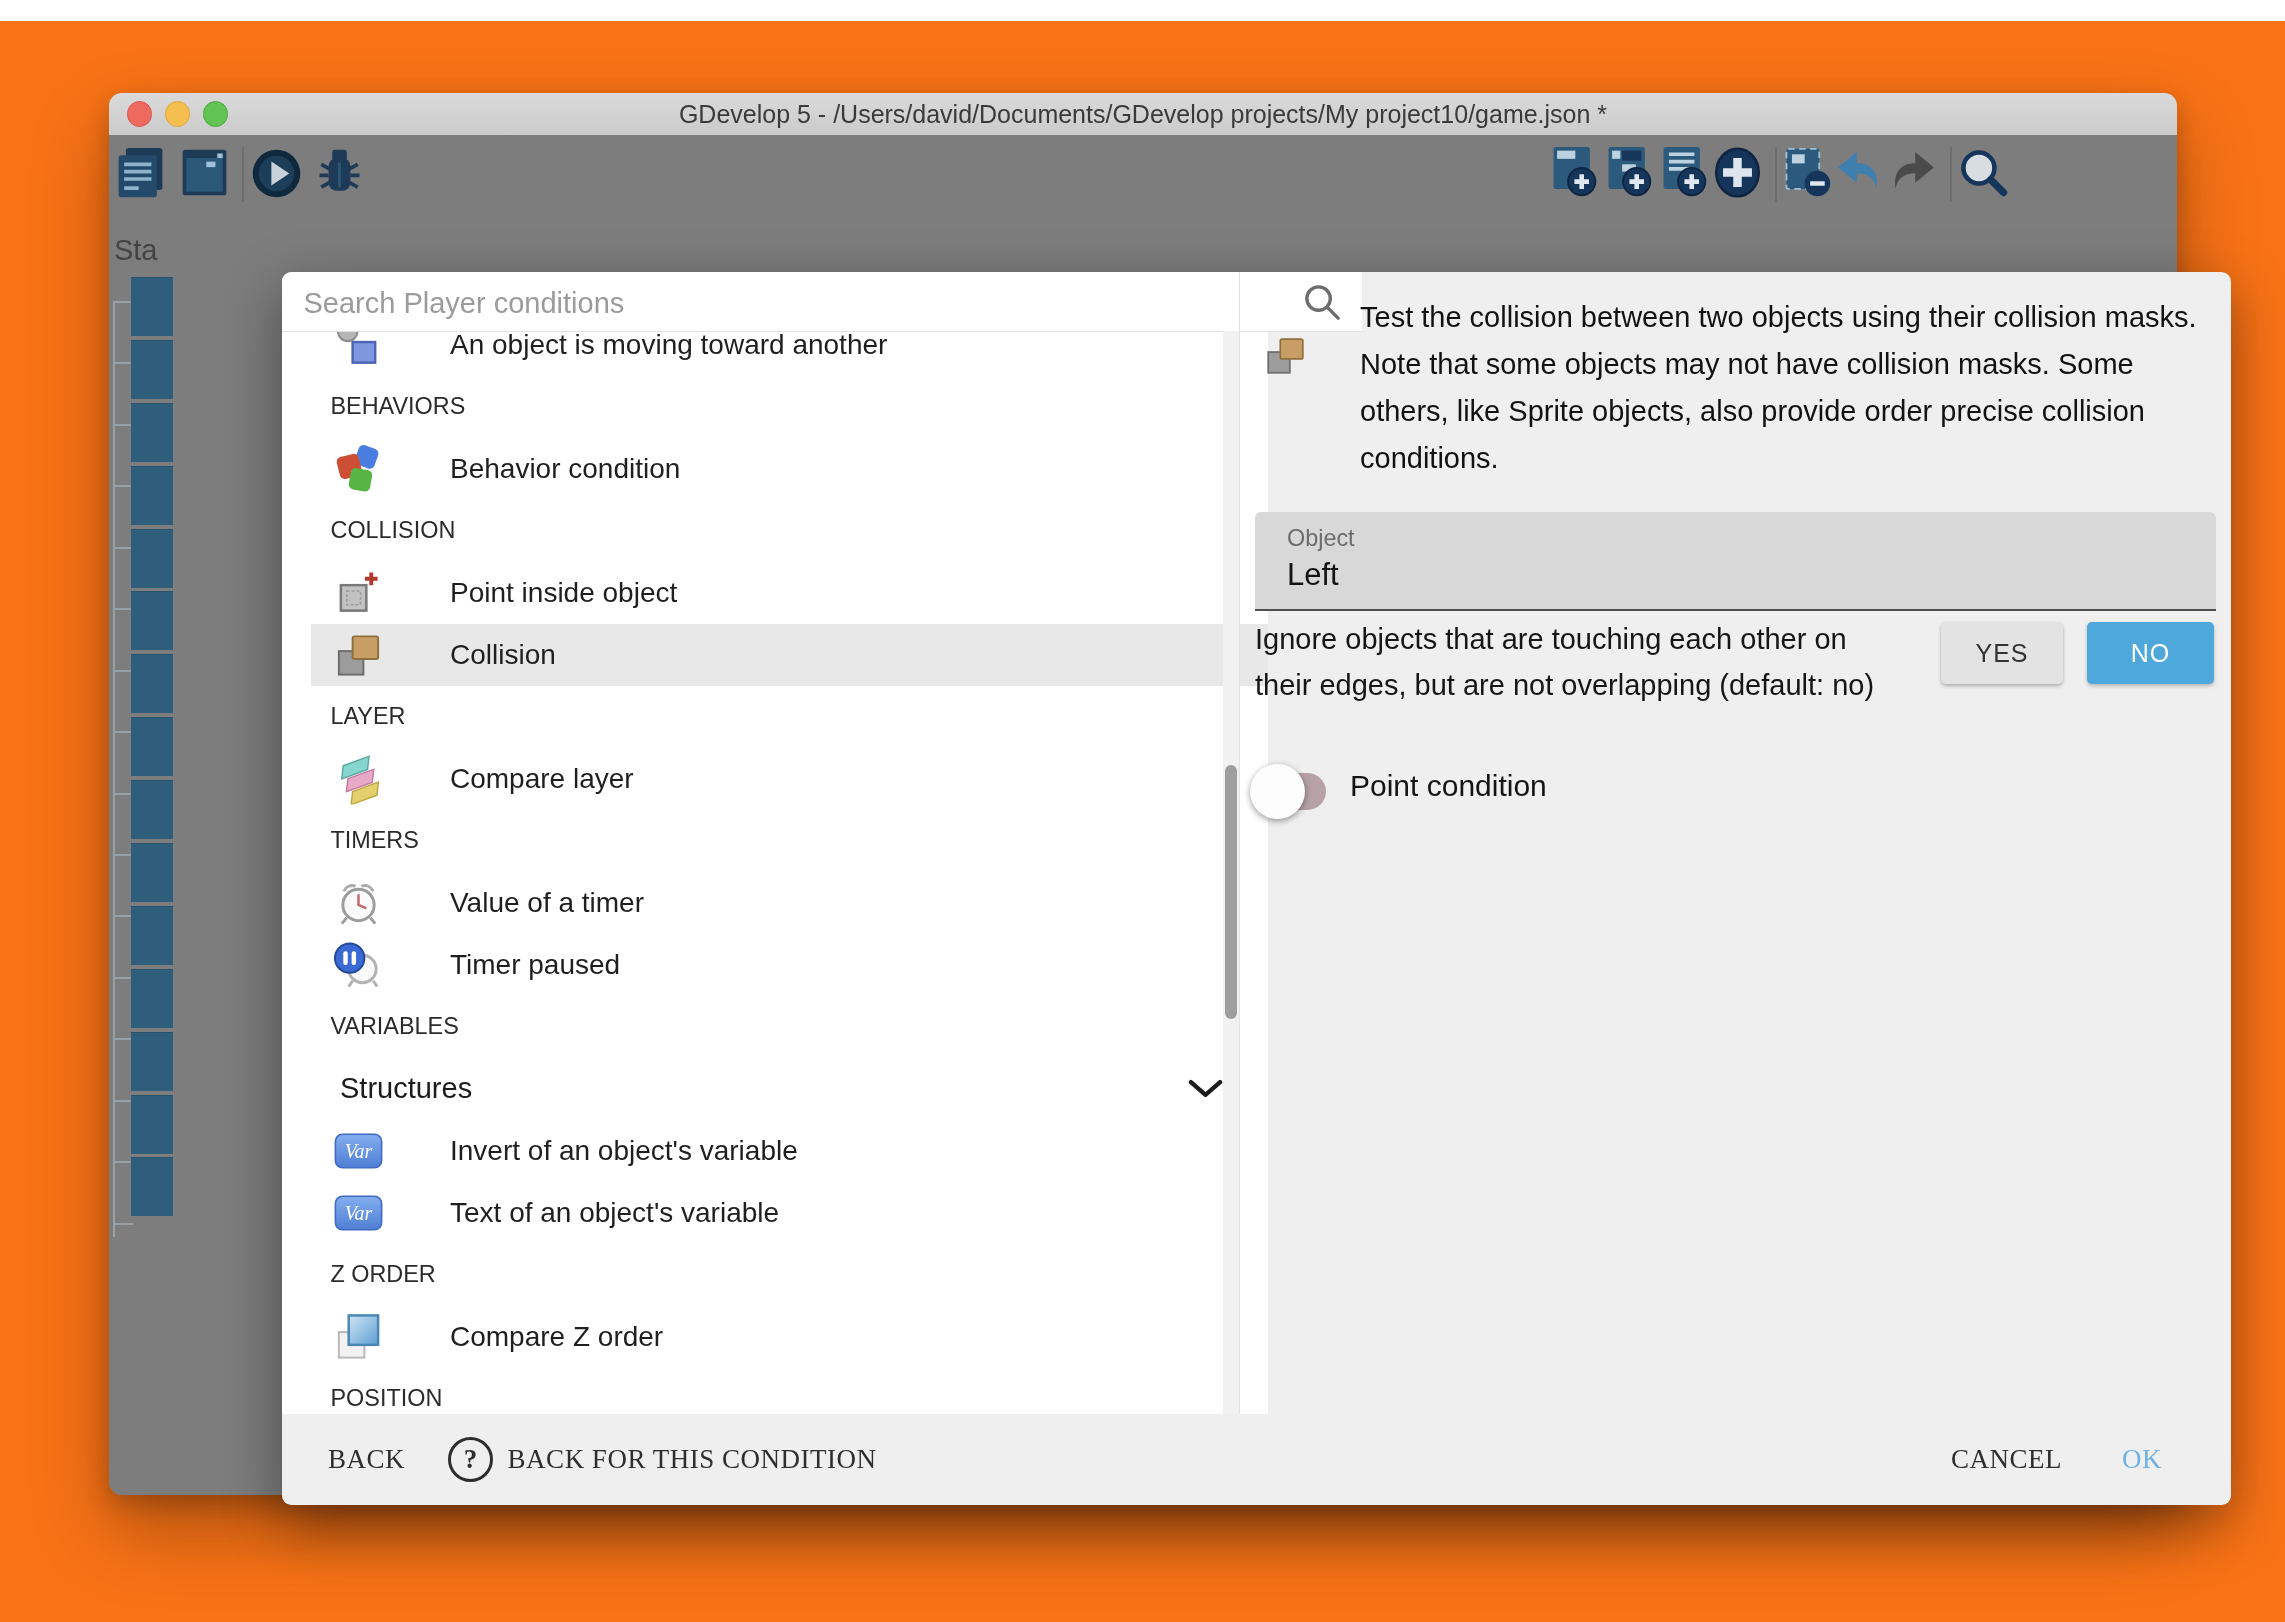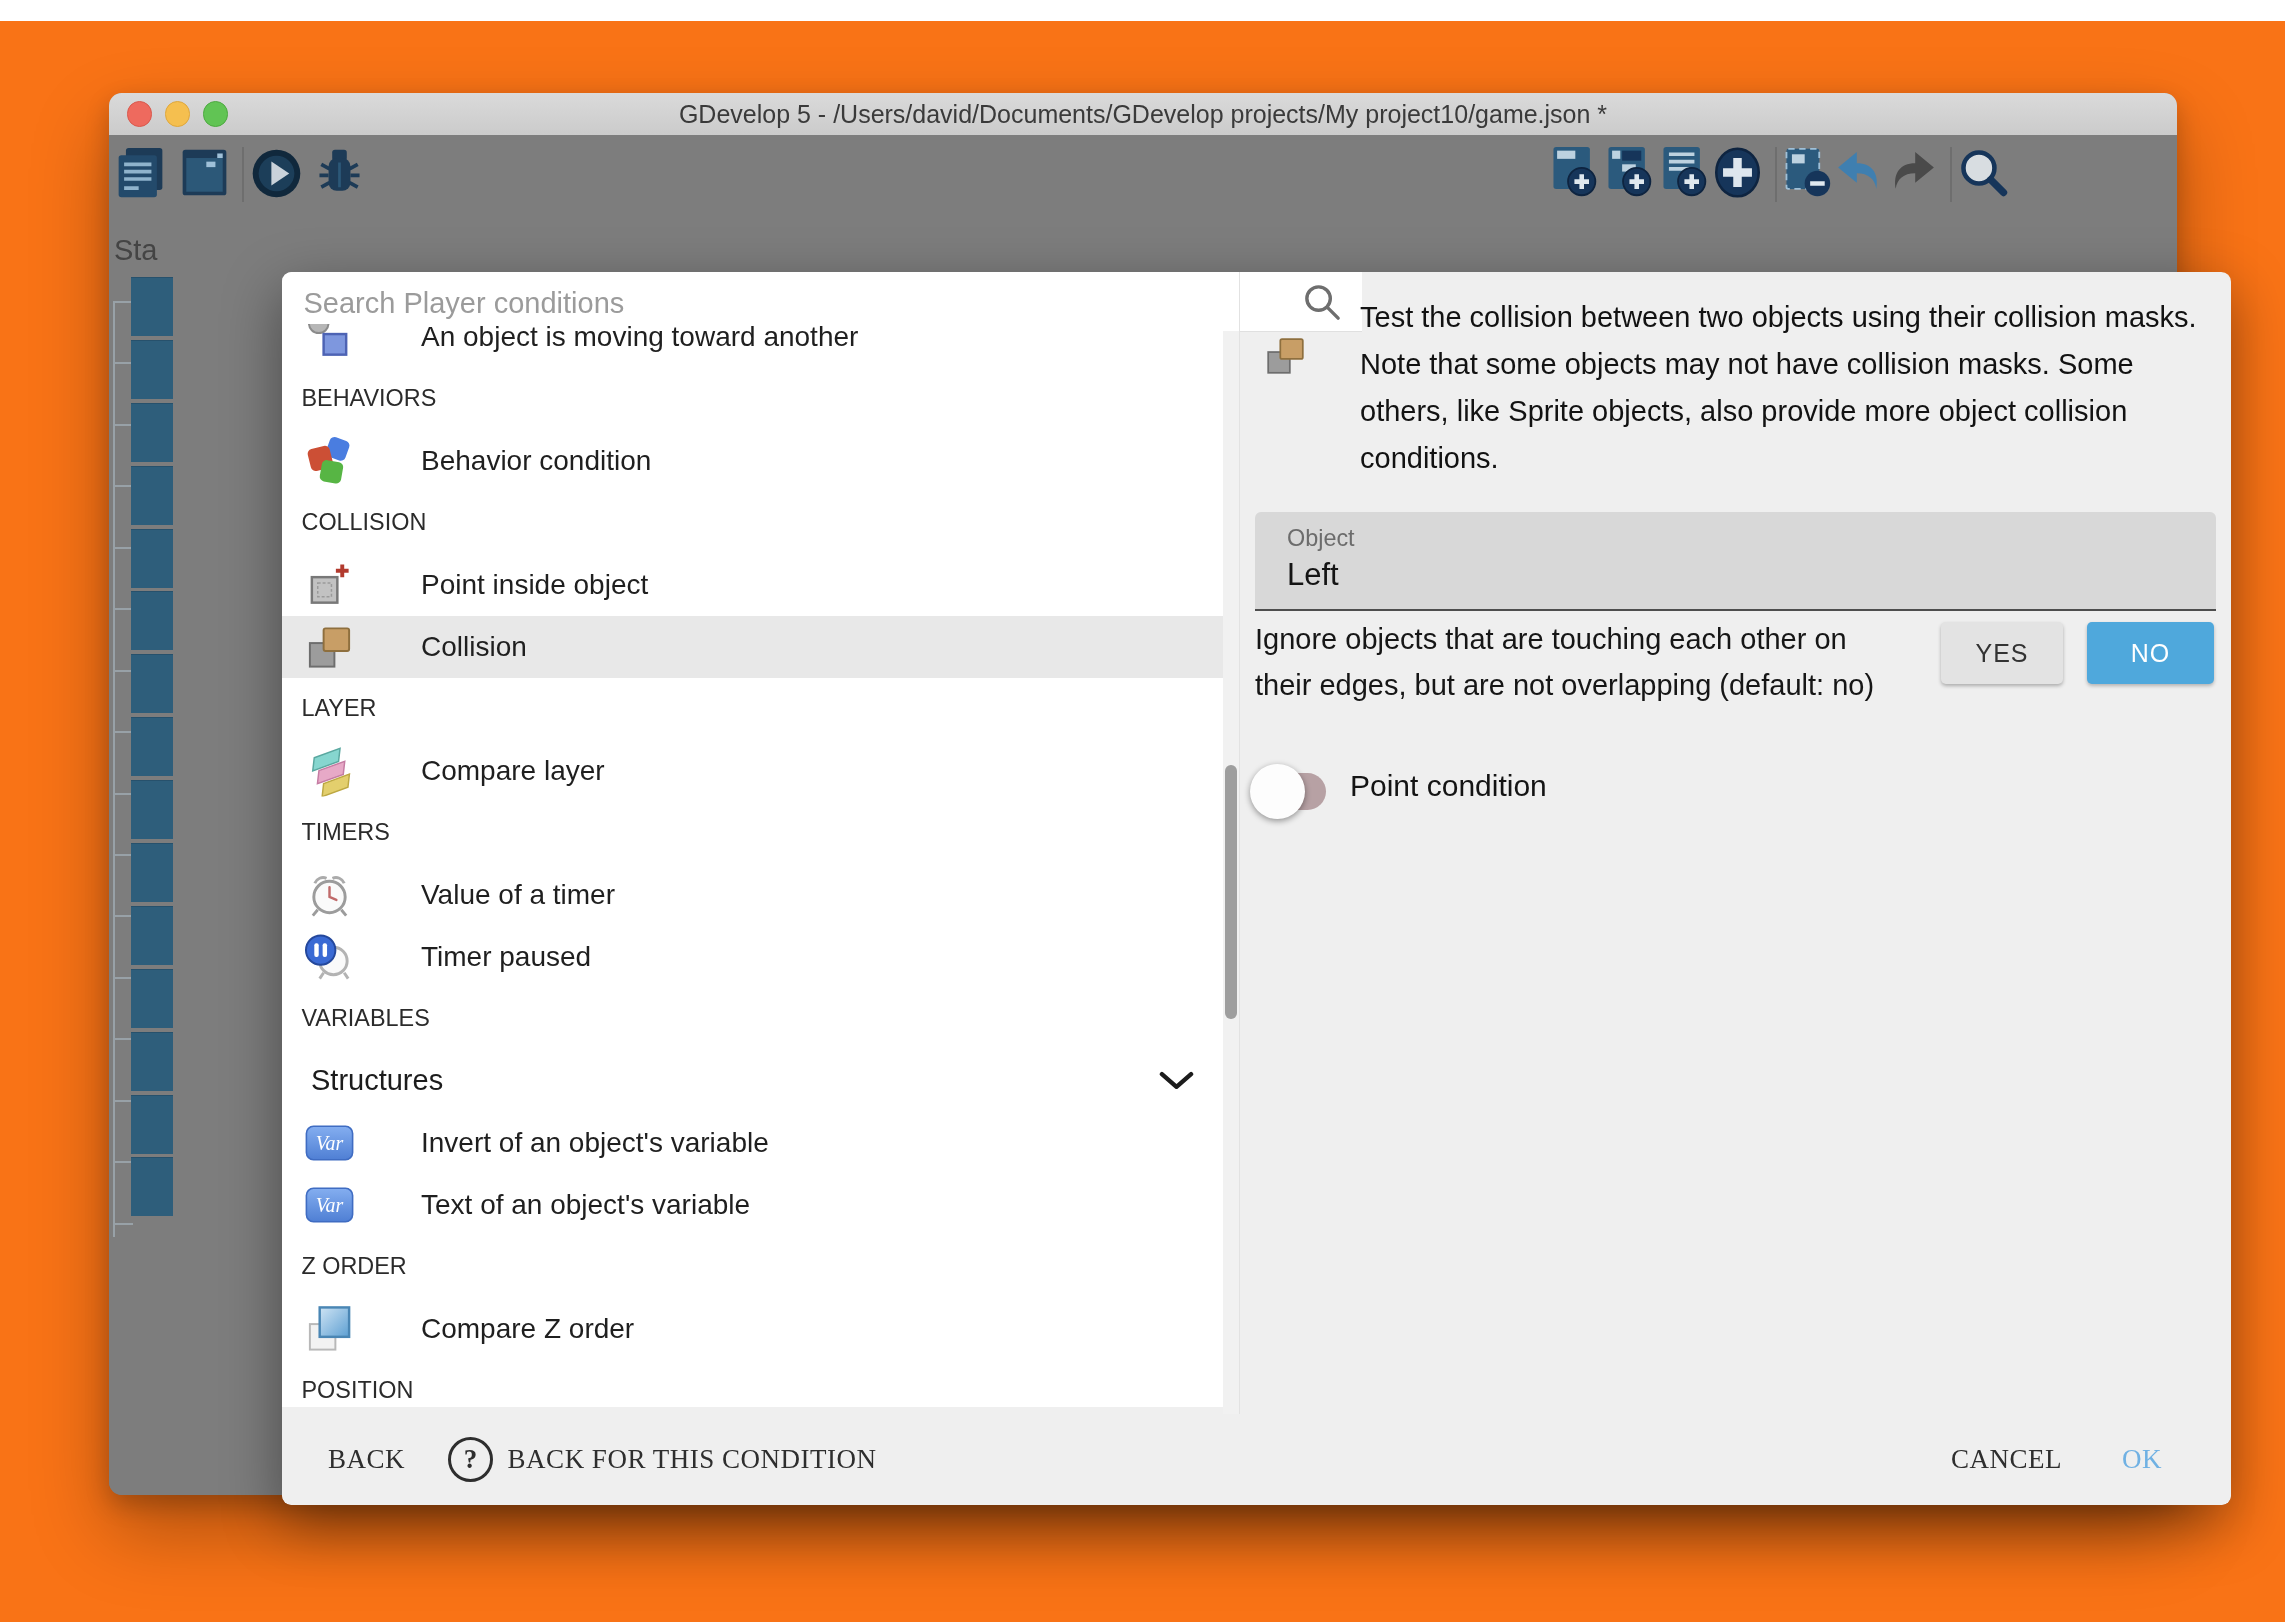--- a/index.html
+++ b/index.html
@@ -33,21 +33,21 @@
   .ticon svg{width:100%;height:100%;display:block;}
   .tsep{position:absolute;top:11.7px;width:2px;height:55px;background:#6e6e6e;}
   
   .dialog{position:absolute;left:173px;top:179px;width:1949px;height:1233px;background:#efefef;border-radius:9.8px;
           box-shadow:0 19.5px 59px rgba(0,0,0,.42);overflow:hidden;}
   .search{position:absolute;left:0;top:0;width:1080px;height:59px;background:#ffffff;box-shadow:0 1px 0 #e0e0e0;}
   .search-input{position:absolute;left:19.5px;top:7.8px;width:848px;height:45px;border:none;outline:none;
                 font-family:"Liberation Sans",sans-serif;font-size:29px;color:#222;background:transparent;}
   .search-input::placeholder{color:#9b9b9b;opacity:1;}
   .search-glass{position:absolute;right:17.6px;top:8.8px;width:43px;height:43px;}
-  .list-viewport{position:absolute;left:0;top:52px;width:957px;height:1083px;background:#ffffff;overflow:hidden;}
+  .list-viewport{position:absolute;left:0;top:60px;width:957px;height:1083px;background:#ffffff;overflow:hidden;padding-left:29px;}
   .rows{margin-top:-18.5px;}
   .row{position:relative;height:62px;display:flex;align-items:center;}
   .row.selected{background:#e8e8e8;}
   .ricon{position:absolute;left:21.5px;top:50%;transform:translateY(-50%);width:51px;height:51px;}
   .ricon svg{width:100%;height:100%;display:block;}
   .rlabel{margin-left:139px;font-size:28px;color:#1f1f1f;}
   .row.header .hlabel{margin-left:19.5px;font-size:23.4px;color:#2b2b2b;}
   .row.expander .xlabel{margin-left:29px;font-size:29px;color:#1c1c1c;}
   .row .chev{position:absolute;right:45px;top:50%;transform:translateY(-50%);width:35px;height:19.5px;}
   .vdivider{position:absolute;left:957px;top:0;width:1px;height:1142px;background:#e2e2e2;}
@@ -420,21 +420,21 @@
         <div class="scroll-thumb"></div>
       </div>
 
       <span class="detail-icon" id="detail-icon"><svg viewBox="0 0 52 52">
             <rect x="6" y="22" width="25" height="24" fill="#9c9c9c" stroke="#6d6d6d" stroke-width="2"></rect>
             <rect x="20" y="7" width="26" height="23" rx="2" fill="#c89e66" stroke="#8e6f3e" stroke-width="2"></rect>
           </svg></span>
       <div class="desc" id="desc-lines">
           <div>Test the collision between two objects using their collision masks.</div>
           <div>Note that some objects may not have collision masks. Some</div>
-          <div>others, like Sprite objects, also provide more object collision</div>
+          <div>others, like Sprite objects, also provide order precise collision</div>
           <div>conditions.</div>
         </div>
 
       <div class="objfield">
         <div class="obj-label">Object</div>
         <div class="obj-value">Left</div>
       </div>
 
       <div class="ignore" id="ignore-lines">
           <div>Ignore objects that are touching each other on</div>

